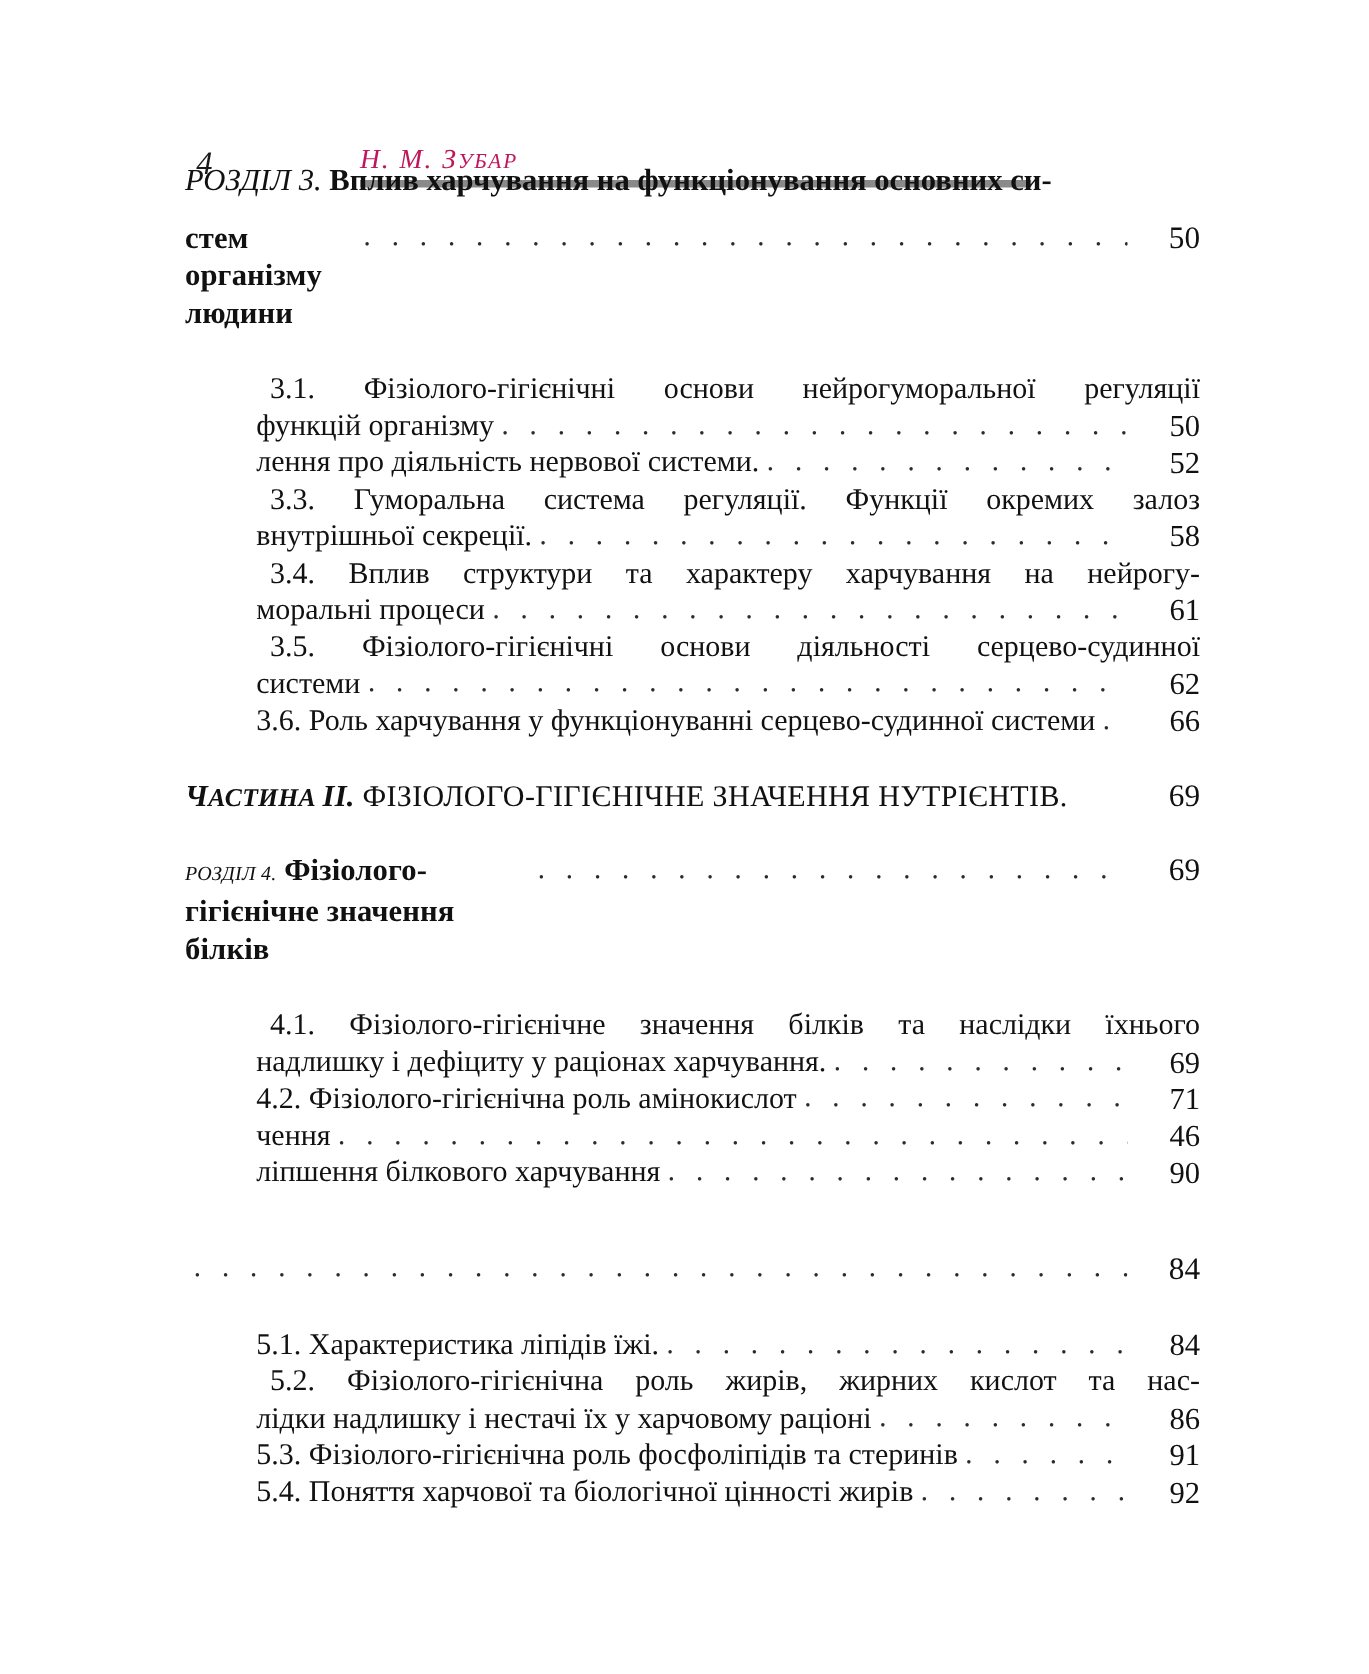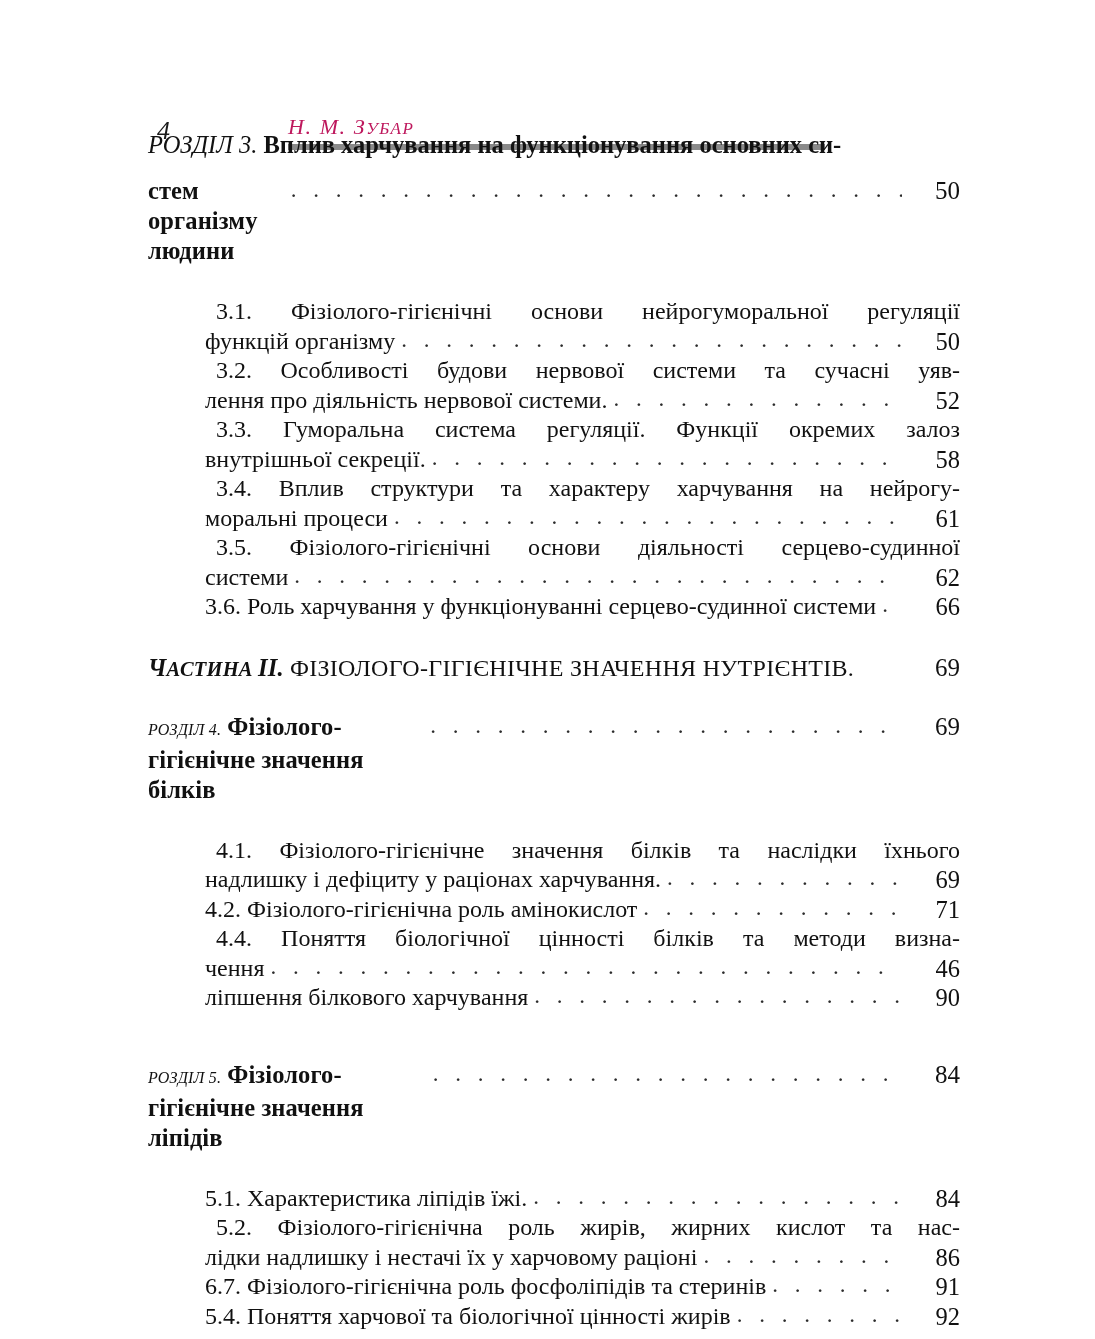--- a/index.html
+++ b/index.html
@@ -235,23 +235,20 @@
           <span class="txt">3.1. Фізіолого-гігієнічні основи нейрогуморальної регуляції</span>
         </div>
         <div class="line">
           <span class="txt cont">функцій організму</span>
           <span class="leader">. . . . . . . . . . . . . . . . . . . . . . . . . . . . . . . . . . . . . . . . . . . . . . . . . . . . . . . .</span>
           <span class="pg">50</span>
         </div>
       </div>
 
       <div class="sec">
-        <div class="line justify">
-          <span class="txt">3.2. Особливості будови нервової системи та сучасні уяв-</span>
-        </div>
         <div class="line">
           <span class="txt cont">лення про діяльність нервової системи.</span>
           <span class="leader">. . . . . . . . . . . . . . . . . . . . . . . . . . . . . . . . . . . . . . . . . . . . . . . . . . . . . . . .</span>
           <span class="pg">52</span>
         </div>
       </div>
 
       <div class="sec">
         <div class="line justify">
           <span class="txt">3.3. Гуморальна система регуляції. Функції окремих залоз</span>
@@ -333,23 +330,20 @@
       <div class="sec">
         <div class="line">
           <span class="txt cont">4.2. Фізіолого-гігієнічна роль амінокислот</span>
           <span class="leader">. . . . . . . . . . . . . . . . . . . . . . . . . . . . . . . . . . . . . . . . . . . . . . . . . . . . . . . .</span>
           <span class="pg">71</span>
         </div>
       </div>
 
 
       <div class="sec">
-        <div class="line justify">
-          <span class="txt">4.4. Поняття біологічної цінності білків та методи визна-</span>
-        </div>
         <div class="line">
           <span class="txt cont">чення</span>
           <span class="leader">. . . . . . . . . . . . . . . . . . . . . . . . . . . . . . . . . . . . . . . . . . . . . . . . . . . . . . . .</span>
           <span class="pg">46</span>
         </div>
       </div>
 
       <div class="sec">
         <div class="line">
           <span class="txt cont">ліпшення білкового харчування</span>
@@ -357,21 +351,20 @@
           <span class="pg">90</span>
         </div>
       </div>
 
     </div>
 
     <div class="gap-lg"></div>
 
     <div class="entry">
       <div class="row chapter">
-        <span class="txt"><span class="lbl">РОЗДІЛ 5.</span> <span class="ttl">Фізіолого-гігієнічне значення ліпідів</span></span>
         <span class="leader">. . . . . . . . . . . . . . . . . . . . . . . . . . . . . . . . . . . . .</span>
         <span class="pg">84</span>
       </div>
     </div>
 
     <div class="gap-lg"></div>
 
     <div class="sections">
 
       <div class="sec">
@@ -388,21 +381,21 @@
         </div>
         <div class="line">
           <span class="txt cont">лідки надлишку і нестачі їх у харчовому раціоні</span>
           <span class="leader">. . . . . . . . . . . . . . . . . . . . . . . . . . . . . . . . . . . . . . . . . . . . . . . . . . . . . . . .</span>
           <span class="pg">86</span>
         </div>
       </div>
 
       <div class="sec">
         <div class="line">
-          <span class="txt cont">6.7. Фізіолого-гігієнічна роль фосфоліпідів та стеринів</span>
+          <span class="txt cont">5.3. Фізіолого-гігієнічна роль фосфоліпідів та стеринів</span>
           <span class="leader">. . . . . . . . . . . . . . . . . . . . . . . . . . . . . . . . . . . . . . . . . . . . . . . . . . . . . . . .</span>
           <span class="pg">91</span>
         </div>
       </div>
 
       <div class="sec">
         <div class="line">
           <span class="txt cont">5.4. Поняття харчової та біологічної цінності жирів</span>
           <span class="leader">. . . . . . . . . . . . . . . . . . . . . . . . . . . . . . . . . . . . . . . . . . . . . . . . . . . . . . . .</span>
           <span class="pg">92</span>

